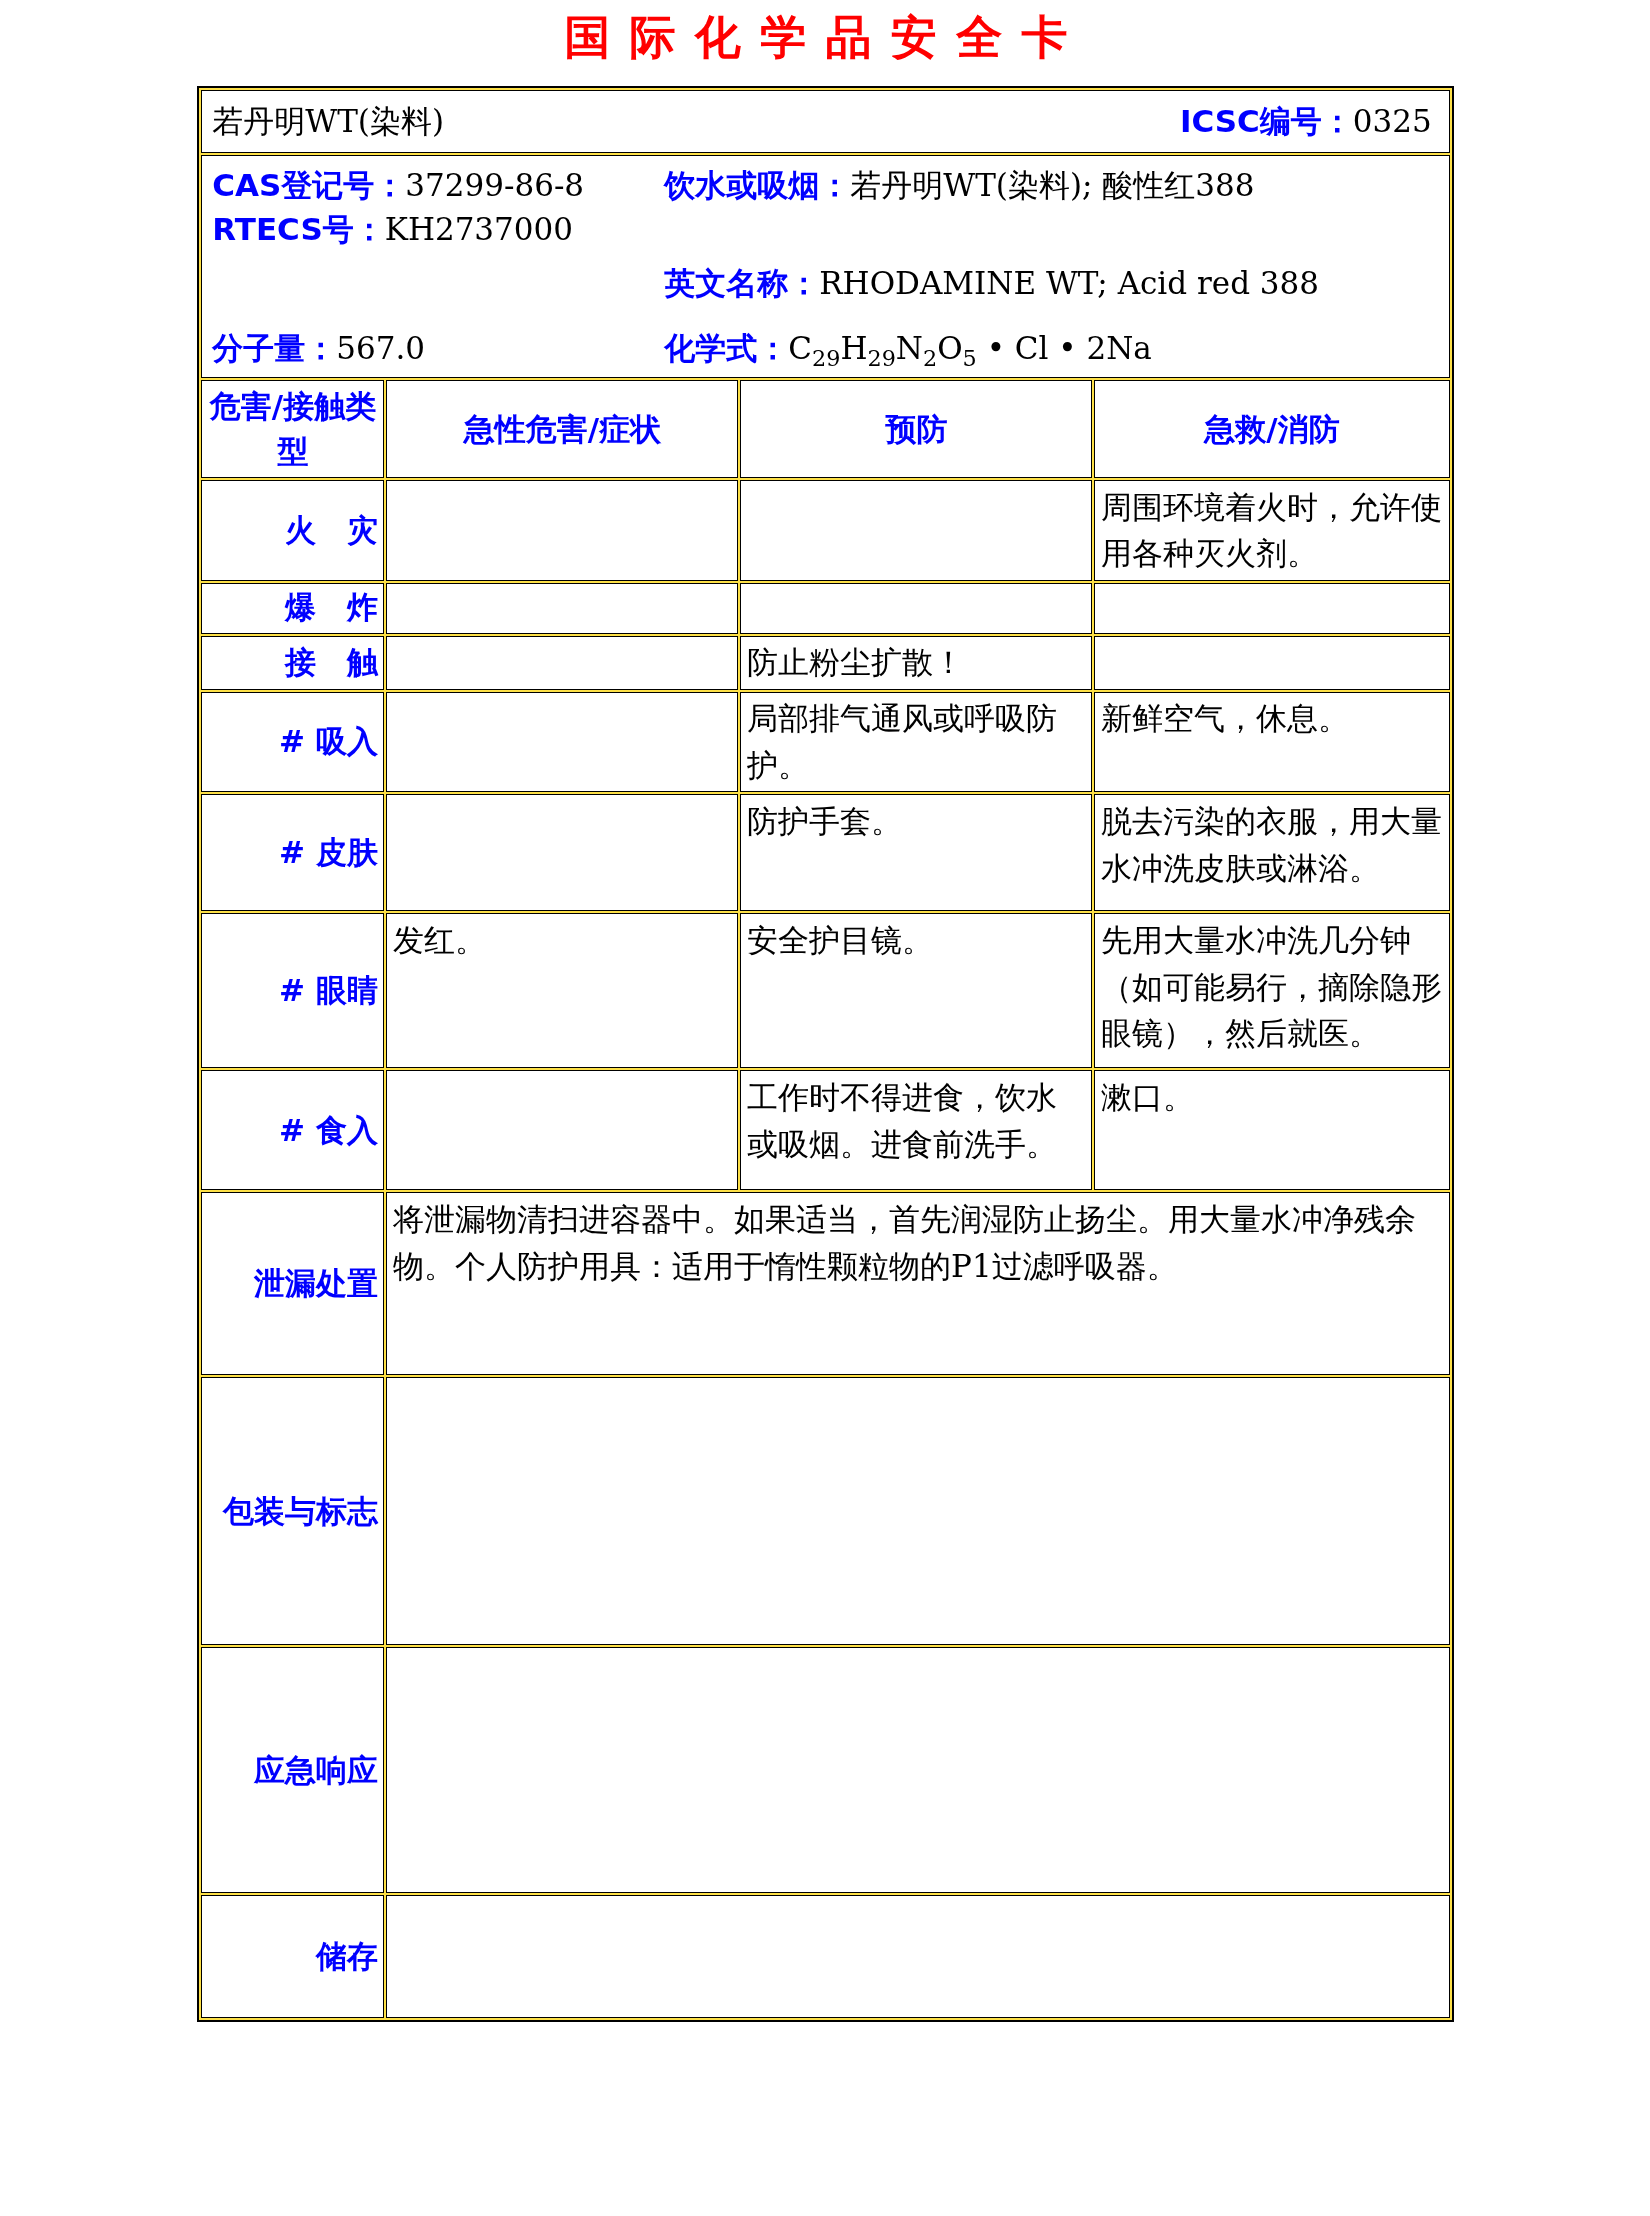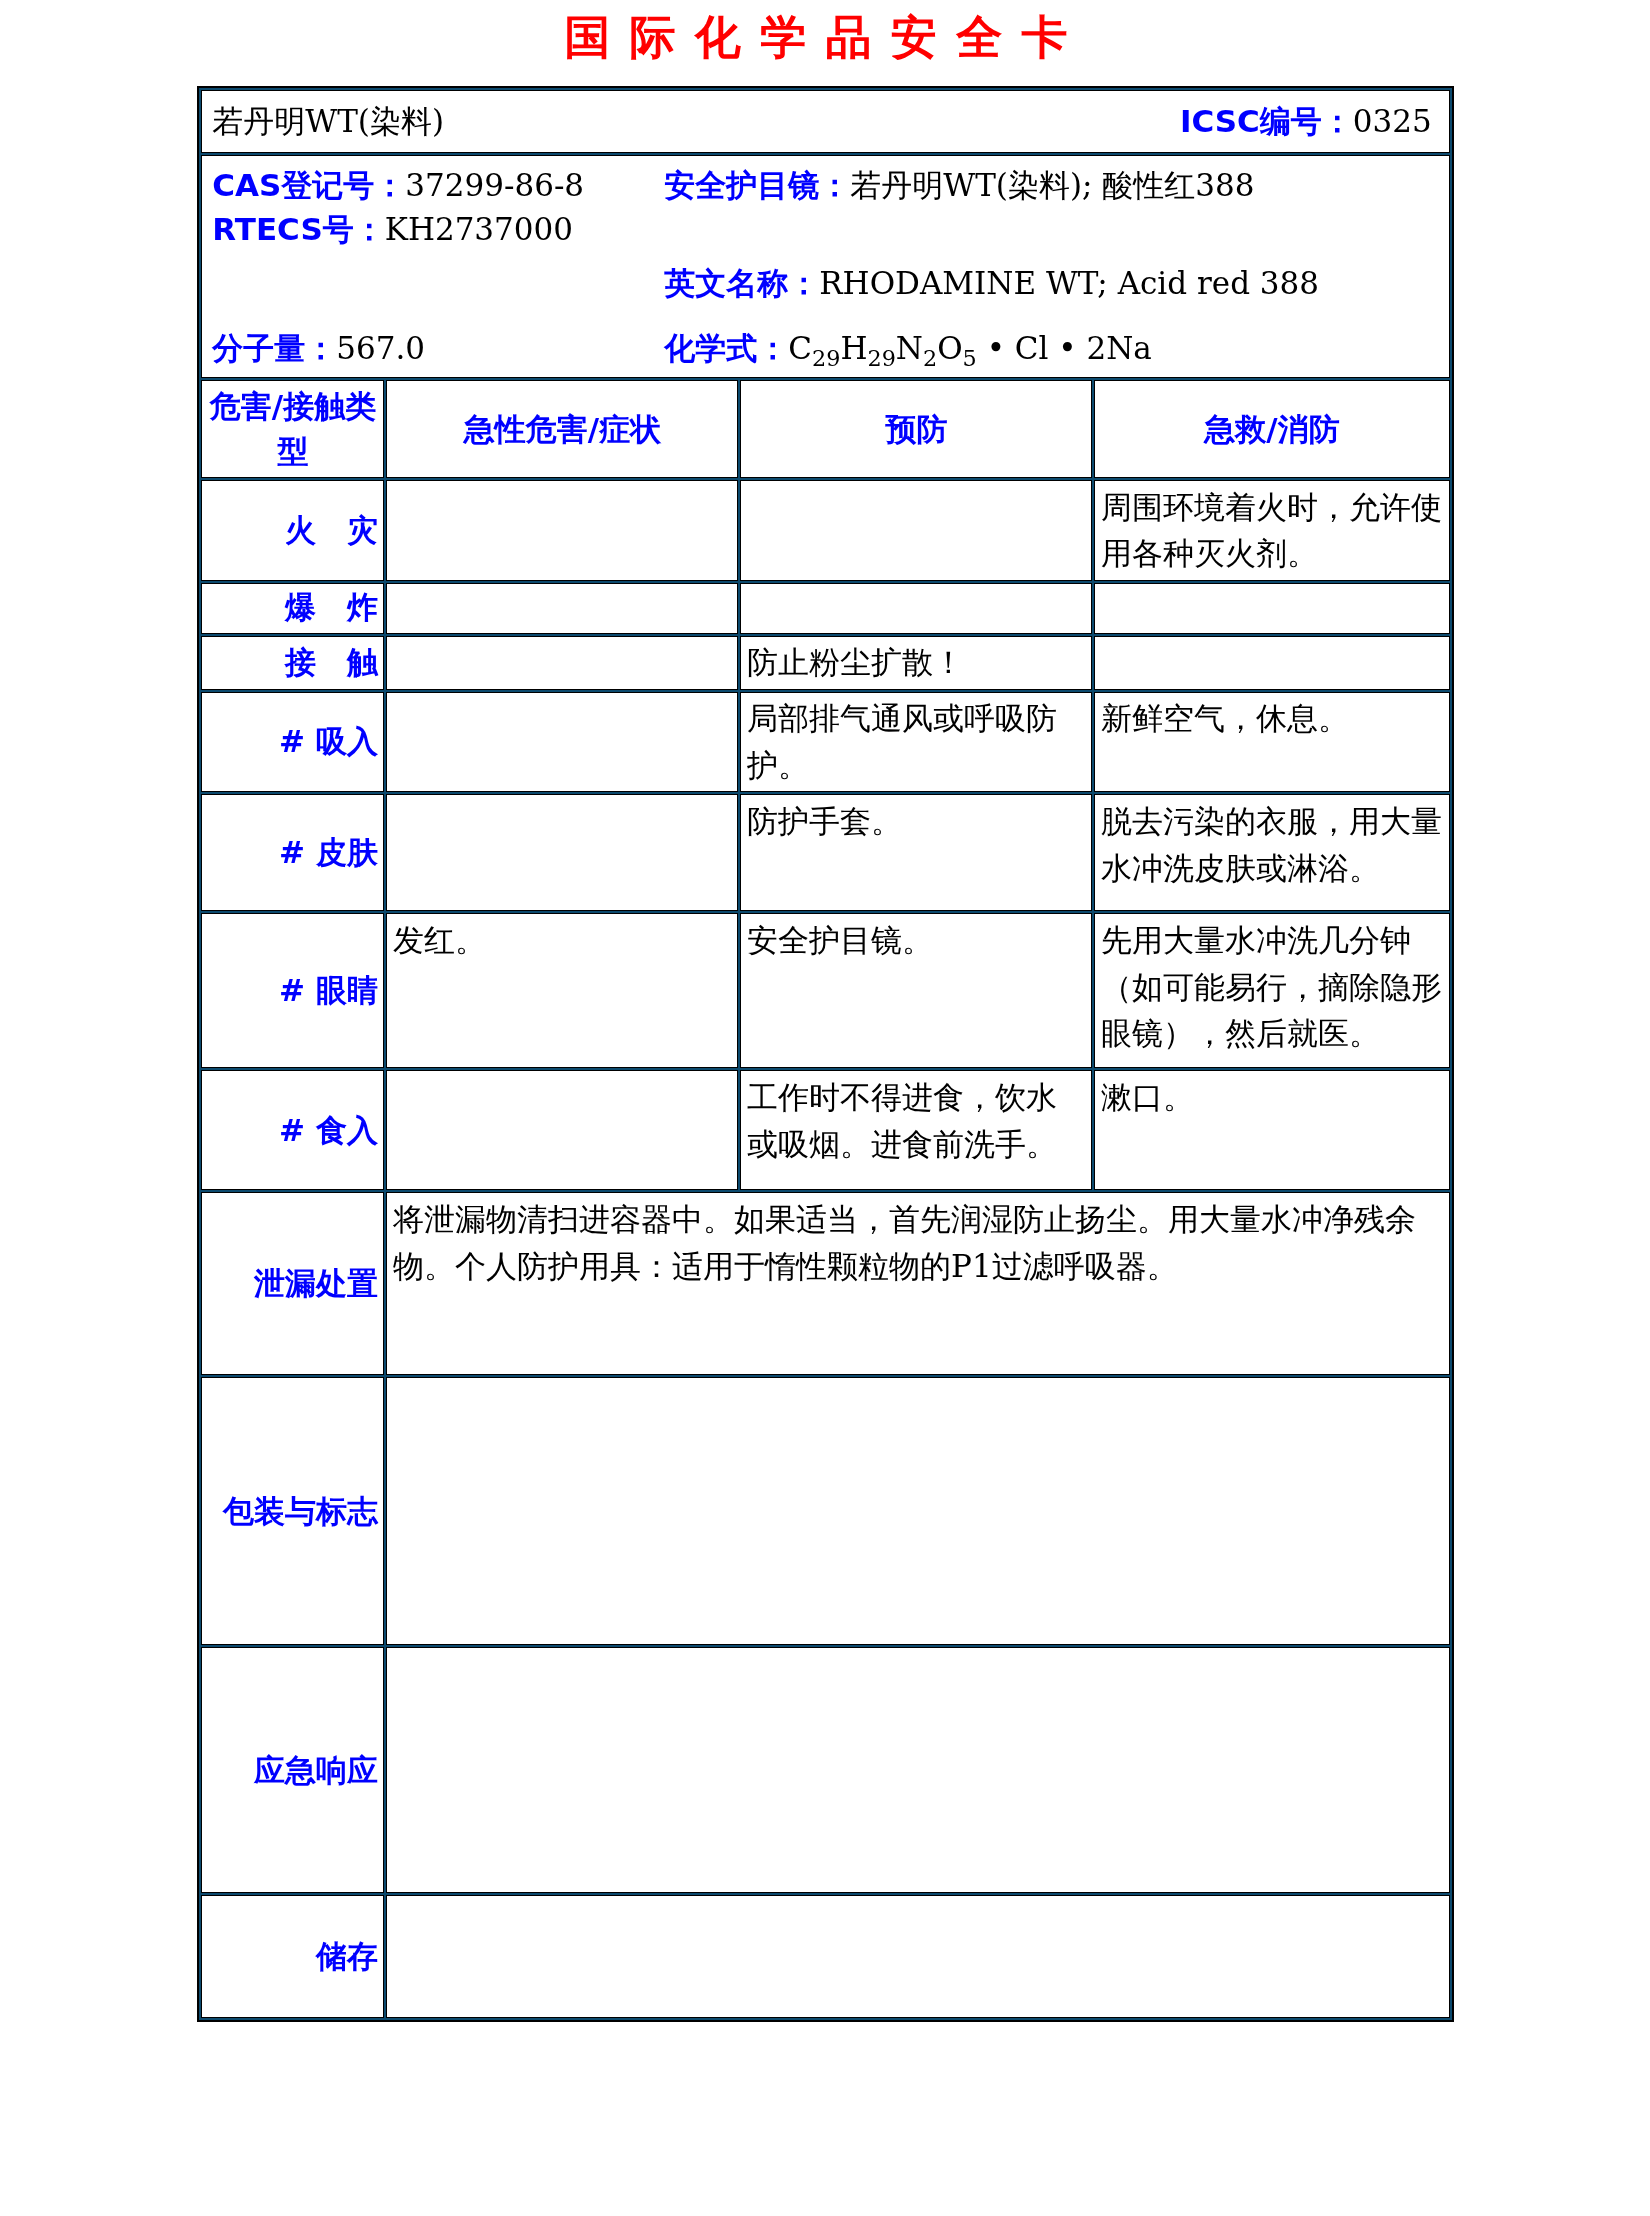--- a/index.html
+++ b/index.html
@@ -23,21 +23,21 @@
     color:var(--red);
     white-space:nowrap;
   }
   table.icsc{
     margin:17px auto 6px auto;
     width:1254px;
     table-layout:fixed;
     border:2.1px solid #000;
     border-collapse:separate;
     border-spacing:2.8px;
-    background:#0c4a6e;
+    background:#fde047;
   }
   col.c0{width:183px;}
   col.c1{width:352px;}
   col.c2{width:352px;}
   col.c3{width:355px;}
   td{
     border:1.4px solid #000;
     box-sizing:border-box;
     background:#fff;
     padding:2.8px 5.6px;
@@ -121,21 +121,21 @@
           <span><span class="blab">ICSC编号：</span><span class="val">0325</span></span>
         </div>
       </td>
     </tr>
 
     <tr class="r-ids">
       <td colspan="4">
         <div class="ids">
           <div class="idline">
             <span class="idleft"><span class="blab">CAS登记号：</span><span class="val">37299-86-8</span></span>
-            <span class="idright"><span class="blab">安全护目镜：</span><span class="val">若丹明WT(染料); 酸性红388</span></span>
+            <span class="idright"><span class="blab">饮水或吸烟：</span><span class="val">若丹明WT(染料); 酸性红388</span></span>
           </div>
           <div class="idline">
             <span class="idleft"><span class="blab">RTECS号：</span><span class="val">KH2737000</span></span>
           </div>
           <div class="idline mt-en">
             <span class="idleft"></span>
             <span class="idright"><span class="blab">英文名称：</span><span class="val">RHODAMINE WT; Acid red 388</span></span>
           </div>
           <div class="idline mt-mw">
             <span class="idleft"><span class="blab">分子量：</span><span class="val">567.0</span></span>

